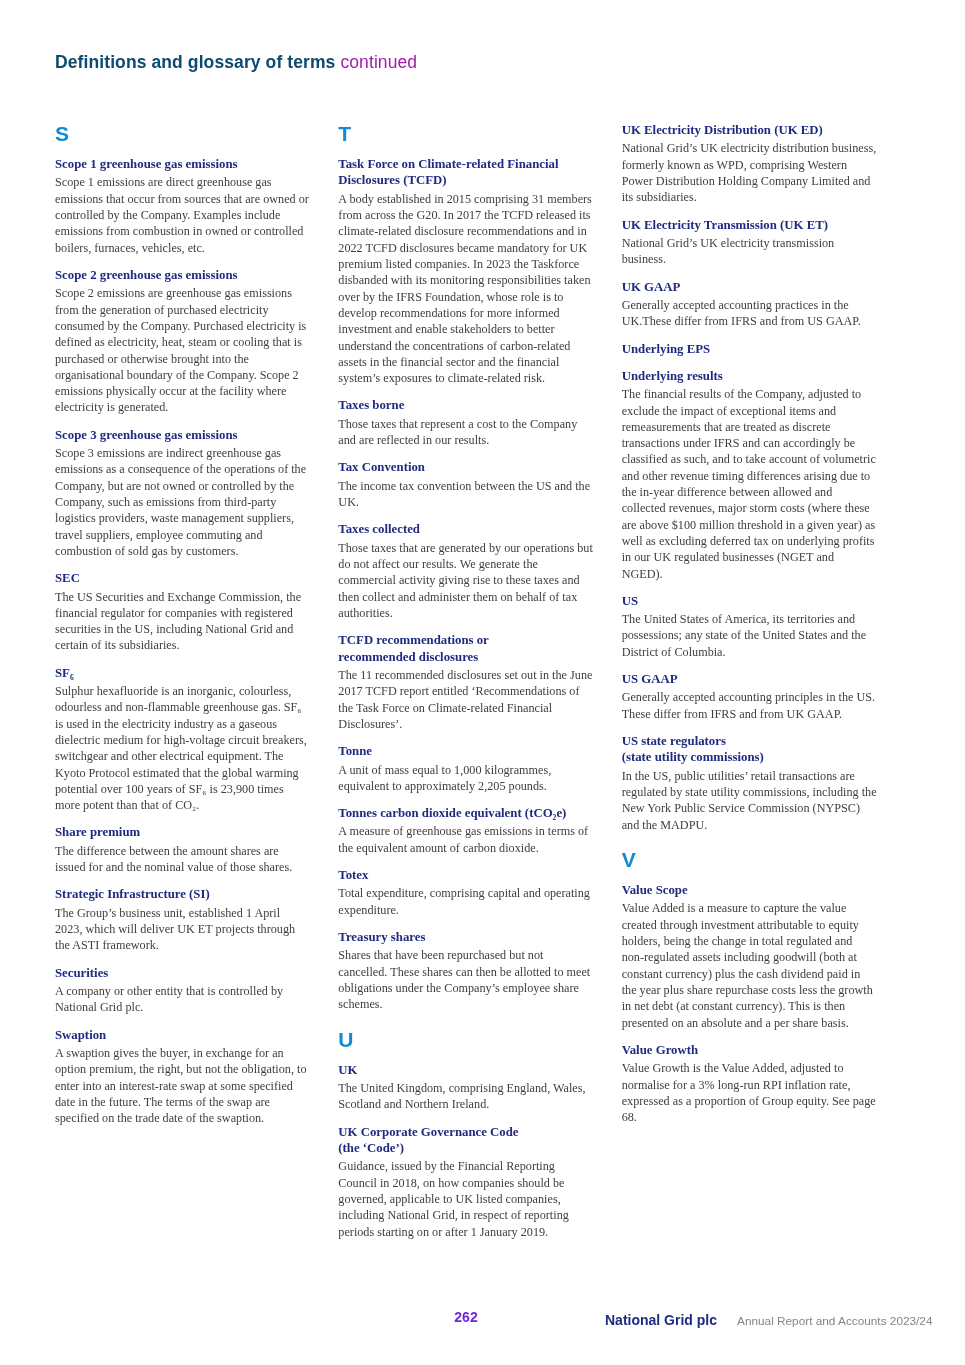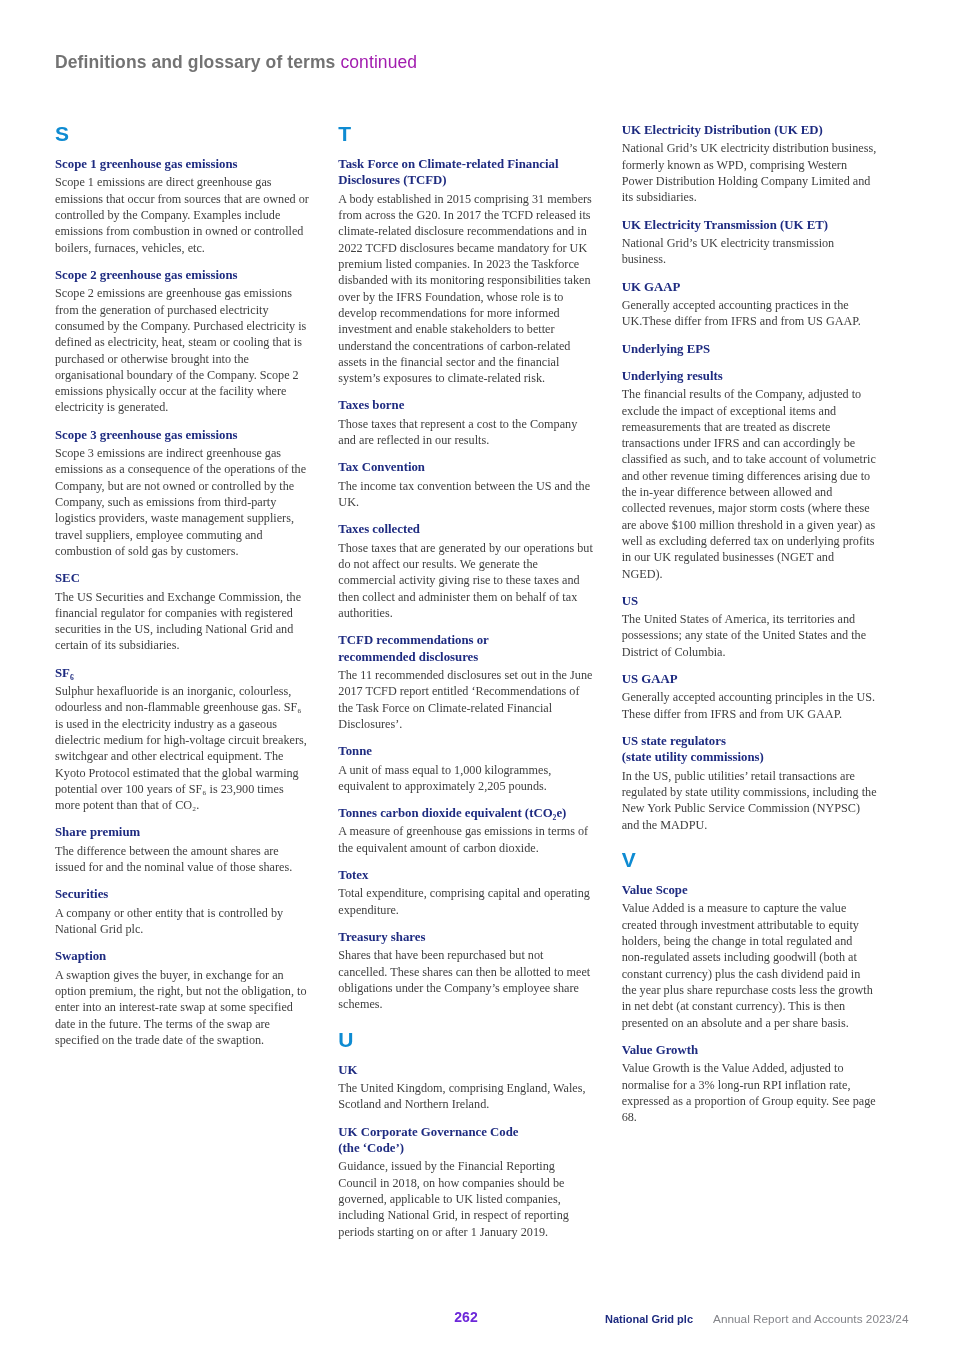--- a/index.html
+++ b/index.html
@@ -17,21 +17,21 @@
   }
   .page-title {
     position: absolute;
     left: 55px;
     top: 52px;
     font-size: 17.5px;
     letter-spacing: 0.1px;
   }
   .page-title .title-bold {
     font-weight: bold;
-    color: #737373;
+    color: #0c4a6e;
   }
   .page-title .title-regular {
     font-weight: normal;
     color: #a21caf;
   }
   .columns {
     position: absolute;
     left: 55px;
     top: 122px;
     width: 822px;
@@ -83,21 +83,21 @@
   }
   .footer-right {
     position: absolute;
     left: 605px;
     top: 1312px;
     display: flex;
     gap: 20px;
     align-items: baseline;
   }
   .footer-company {
-    font-size: 11px;
+    font-size: 14px;
     font-weight: bold;
     color: #1e2b80;
   }
   .footer-report {
     font-size: 11.8px;
     color: #84858a;
   }
 </style>
 </head>
 <body>
@@ -125,20 +125,24 @@
         <h3 class="term-heading">SEC</h3>
         <p class="term-def">The US Securities and Exchange Commission, the financial regulator for companies with registered securities in the US, including National Grid and certain of its subsidiaries.</p>
       </div>
       <div class="term">
         <h3 class="term-heading">SF₆</h3>
         <p class="term-def">Sulphur hexafluoride is an inorganic, colourless, odourless and non-flammable greenhouse gas. SF₆ is used in the electricity industry as a gaseous dielectric medium for high-voltage circuit breakers, switchgear and other electrical equipment. The Kyoto Protocol estimated that the global warming potential over 100 years of SF₆ is 23,900 times more potent than that of CO₂.</p>
       </div>
       <div class="term">
         <h3 class="term-heading">Share premium</h3>
         <p class="term-def">The difference between the amount shares are issued for and the nominal value of those shares.</p>
+      </div>
+      <div class="term">
+        <h3 class="term-heading">Strategic Infrastructure (SI)</h3>
+        <p class="term-def">The Group’s business unit, established 1 April 2023, which will deliver UK ET projects through the ASTI framework.</p>
       </div>
       <div class="term">
         <h3 class="term-heading">Securities</h3>
         <p class="term-def">A company or other entity that is controlled by National Grid plc.</p>
       </div>
       <div class="term">
         <h3 class="term-heading">Swaption</h3>
         <p class="term-def">A swaption gives the buyer, in exchange for an option premium, the right, but not the obligation, to enter into an interest-rate swap at some specified date in the future. The terms of the swap are specified on the trade date of the swaption.</p>
       </div>
     </div>

